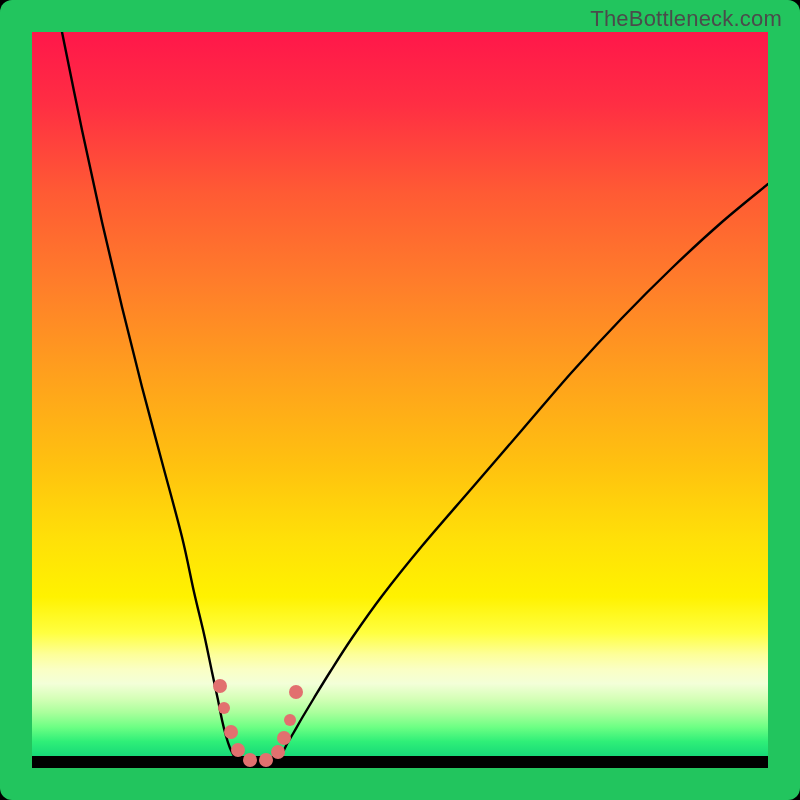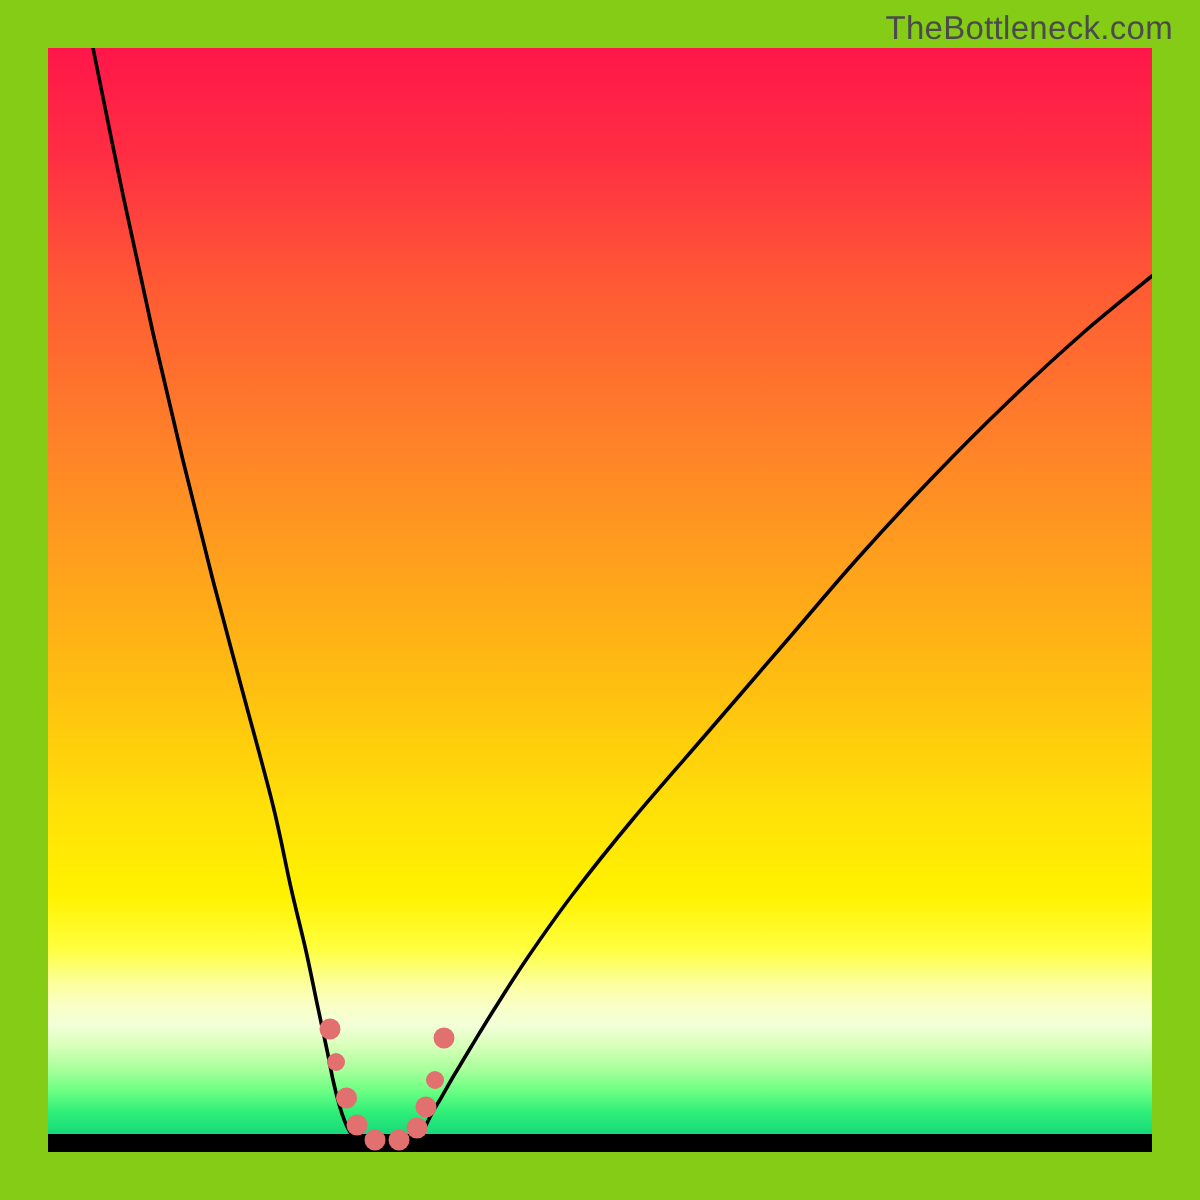--- a/index.html
+++ b/index.html
@@ -8,21 +8,22 @@
     width: 800px;
     height: 800px;
     background: #000;
     overflow: hidden;
     font-family: Arial, Helvetica, sans-serif;
   }
   .stage {
     position: relative;
     width: 800px;
     height: 800px;
-    background: #84cc16;
+    background: #22c55e;
+    border-radius: 12px;
   }
   .watermark {
     position: absolute;
     top: 6px;
     right: 18px;
     color: #4b4b4b;
     font-size: 22px;
     font-weight: 400;
     letter-spacing: 0.2px;
     z-index: 10;

